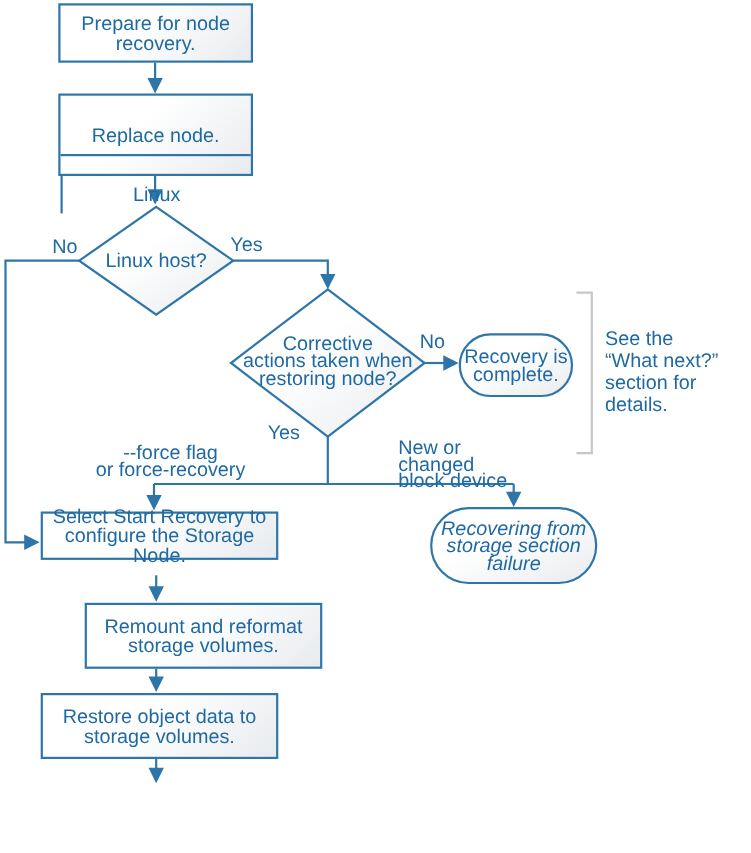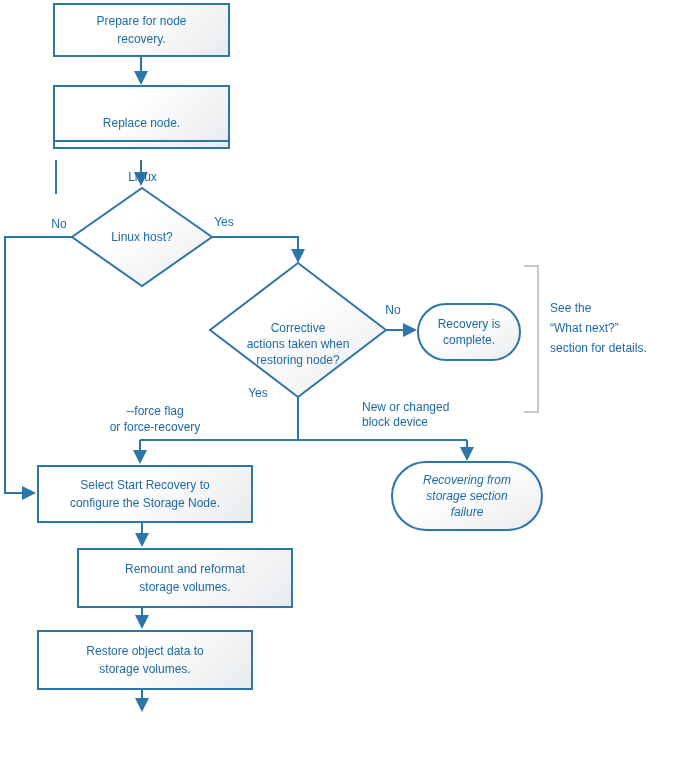--- a/index.html
+++ b/index.html
@@ -6,65 +6,65 @@
     --line:#2e75a8;
     --text:#1f69a3;
     --bracket:#c5c7c9;
   }
   html,body{margin:0;padding:0;background:#ffffff;}
   #canvas{
     position:relative;
     width:683px;height:775px;
     background:#ffffff;
     font-family:"Liberation Sans",sans-serif;
-    font-size:12px;
+    font-size:18px;
     color:var(--text);
     overflow:hidden;
   }
   #shapes{position:absolute;left:0;top:0;width:683px;height:775px;}
   .connector{stroke:var(--line);stroke-width:2;fill:none;}
   .arrowhead{fill:var(--line);stroke:none;}
   .shape{stroke:var(--line);stroke-width:2;fill:url(#gradShape);}
   .bracket{stroke:var(--bracket);stroke-width:2;fill:none;}
 
   .box{
     position:absolute;
     box-sizing:border-box;
     border:2px solid var(--line);
     background:linear-gradient(135deg,#ffffff 40%,#e8ebee 100%);
     display:flex;align-items:center;justify-content:center;
     text-align:center;
     white-space:pre-line;
     line-height:18px;
   }
   .box-prepare{left:53px;top:3px;width:177px;height:54px;}
-  .box-replace{left:53px;top:85px;width:177px;height:64px;display:block;}
+  .box-replace{left:53px;top:85px;width:177px;height:75px;display:block;}
   .replace-title{
     box-sizing:border-box;height:37px;border-bottom:2px solid var(--line);
     display:flex;align-items:center;justify-content:center;
   }
   .replace-row{display:flex;height:34px;}
   .replace-cell{
     box-sizing:border-box;flex:1;
     display:flex;align-items:center;justify-content:center;
   }
   .replace-cell.right{border-left:2px solid var(--line);}
-  .box-select{left:37px;top:465px;width:216px;height:58px;}
+  .box-select{left:37px;top:465px;width:216px;height:44px;}
   .box-remount{left:37px;top:548px;width:216px;height:60px;margin-left:40px;}
   .box-restore{left:37px;top:630px;width:216px;height:60px;}
   .box-check{left:37px;top:713px;width:216px;height:60px;}
 
   .shape-label{
     position:absolute;
     display:flex;align-items:center;justify-content:center;
     text-align:center;
     white-space:pre-line;
   }
   .lbl-diamond1{left:72px;top:227px;width:140px;height:20px;}
-  .lbl-diamond2{left:213px;top:319px;width:170px;height:50px;line-height:16px;}
+  .lbl-diamond2{left:213px;top:303px;width:170px;height:50px;line-height:16px;}
   .lbl-stadium1{left:418px;top:305px;width:102px;height:53px;line-height:16px;}
   .lbl-stadium2{left:392px;top:465px;width:150px;height:62px;line-height:16px;font-style:italic;}
 
   .edge-label{
     position:absolute;
     white-space:pre-line;
     line-height:16px;
   }
   .lbl-no1{left:40px;top:216px;width:38px;text-align:center;}
   .lbl-yes1{left:204px;top:214px;width:40px;text-align:center;}

